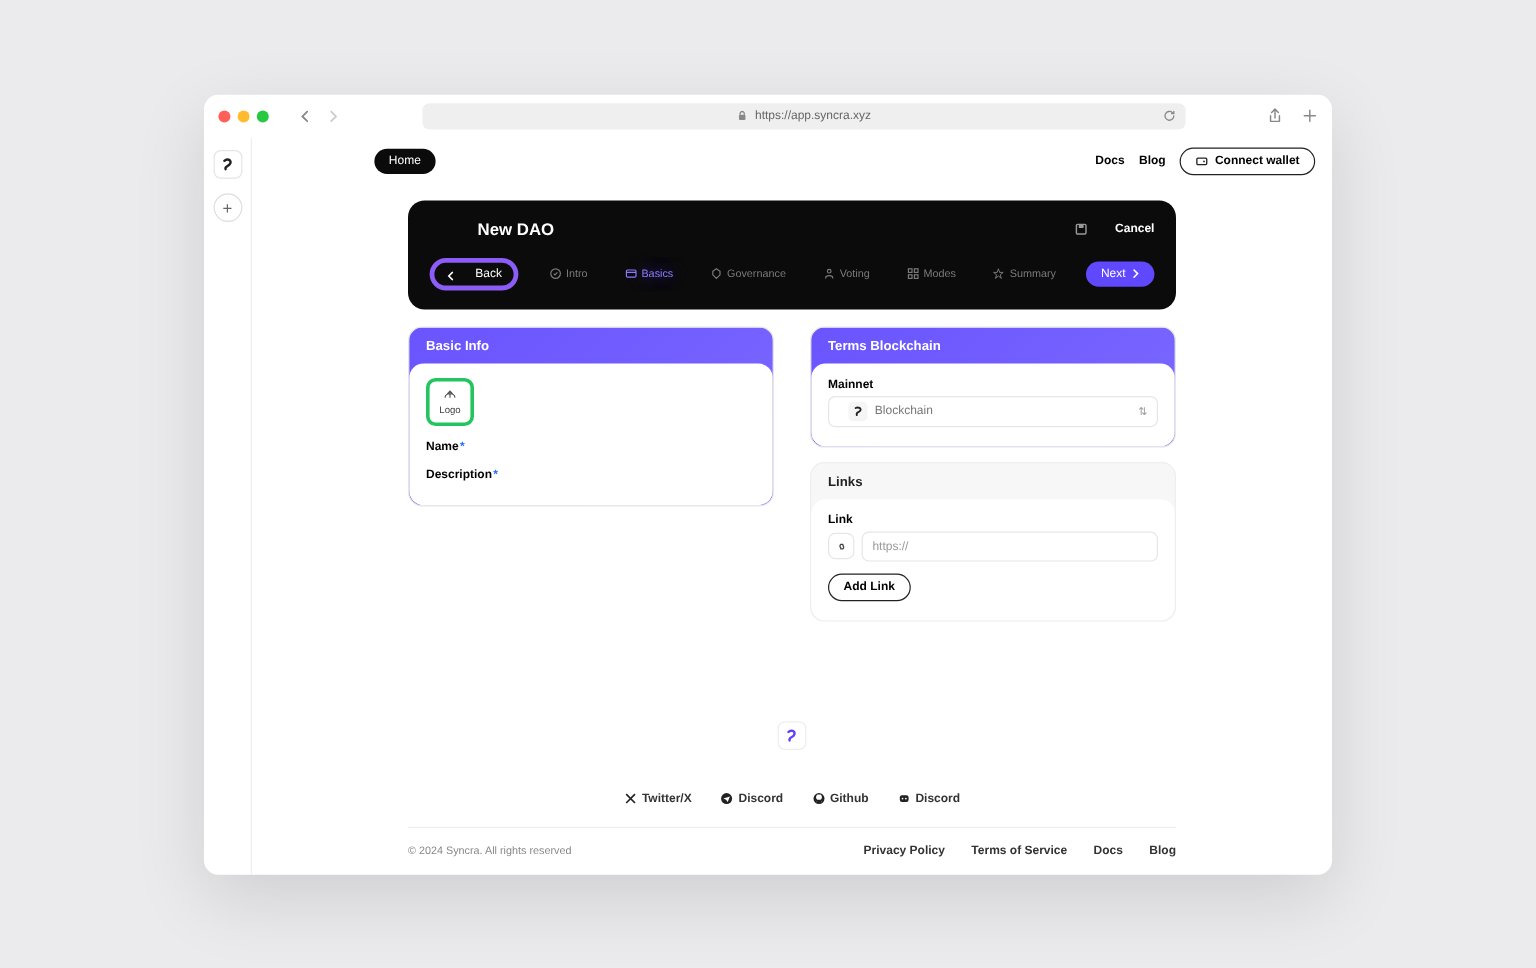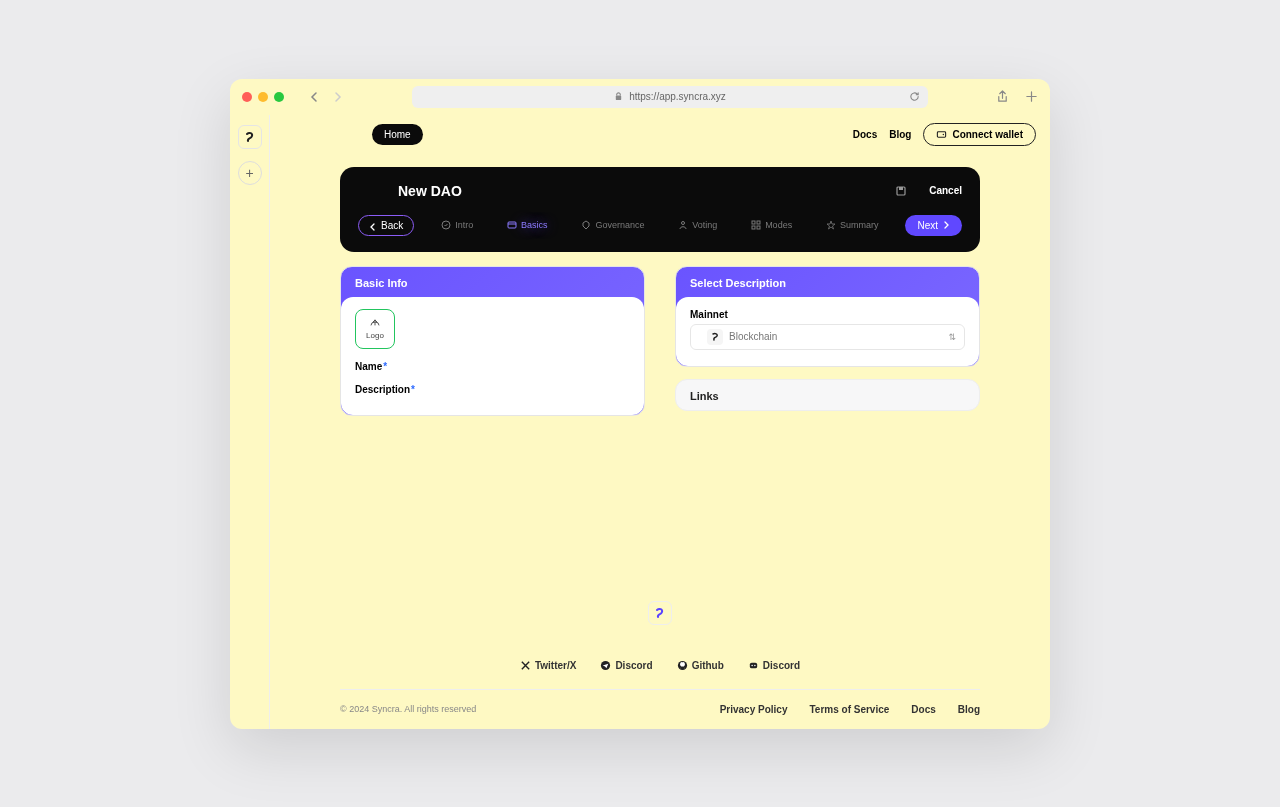--- a/index.html
+++ b/index.html
@@ -1,17 +1,17 @@
 <!DOCTYPE html>
 <html><head>
 <meta charset="utf-8">
 <style>
 * { box-sizing: border-box; margin: 0; padding: 0; }
 body { font-family: -apple-system, BlinkMacSystemFont, 'Segoe UI', sans-serif; background: #ebebed; width: 1280px; height: 807px; display: flex; align-items: center; justify-content: center; }
-.browser { width: 820px; height: 650px; background: #fef9c3; border-radius: 12px; box-shadow: 0 20px 60px rgba(0,0,0,0.12); overflow: hidden; display: flex; flex-direction: column; }
+.browser { width: 940px; height: 650px; background: #ffffff; border-radius: 12px; box-shadow: 0 20px 60px rgba(0,0,0,0.12); overflow: hidden; display: flex; flex-direction: column; }
 .titlebar { height: 36px; display: flex; align-items: center; padding: 0 12px; gap: 8px; }
 .traffic { display: flex; gap: 6px; }
 .dot { width: 10px; height: 10px; border-radius: 50%; }
 .dot.r { background: #ff5f57; } .dot.y { background: #febc2e; } .dot.g { background: #28c840; }
 .navbtns { display: flex; gap: 12px; margin-left: 16px; color: #aaa; }
 .navbtn { cursor: pointer; }
 .urlbar { flex: 1; margin: 0 60px; height: 22px; background: #efefef; border-radius: 6px; display: flex; align-items: center; justify-content: center; gap: 6px; font-size: 10px; color: #666; position: relative; }
 .urlbar .refresh { position: absolute; right: 8px; color: #888; }
 .titlebar-right { display: flex; gap: 16px; color: #888; }
 .app { flex: 1; display: flex; overflow: hidden; }
@@ -25,35 +25,35 @@
 .toplink { font-size: 10px; font-weight: 600; cursor: pointer; }
 .connect { border: 1px solid #222; border-radius: 999px; padding: 5px 12px; font-size: 10px; font-weight: 600; display: flex; align-items: center; gap: 5px; cursor: pointer; }
 .content { padding: 12px 14px 20px 14px; }
 .black-card { background: #0b0b0b; border-radius: 14px; padding: 14px 18px 16px 18px; color: #fff; margin: 0 auto; max-width: 640px; }
 .bc-top { display: flex; align-items: center; justify-content: space-between; margin-left: 40px; }
 .bc-title { font-size: 14px; font-weight: 700; }
 .bc-actions { display: flex; align-items: center; gap: 18px; font-size: 10px; text-align: center; }
 .bc-actions .ico { width: 20px; height: 20px; display: flex; align-items: center; justify-content: center; border-radius: 4px; cursor: pointer; color: #aaa; }
 .cancel { cursor: pointer; font-weight: 600; }
 .steprow { display: flex; align-items: center; margin-top: 14px; gap: 10px; }
-.back-btn { border: 1px solid #8b5cf6; background: transparent; color: #fff; font-size: 10px; padding: 4px 10px; border-radius: 999px; display: flex; align-items: flex-end; gap: 4px; cursor: pointer; }
+.back-btn { border: 4px solid #8b5cf6; background: transparent; color: #fff; font-size: 10px; padding: 4px 10px; border-radius: 999px; display: flex; align-items: flex-end; gap: 16px; cursor: pointer; }
 .steps { flex: 1; display: flex; justify-content: space-around; }
 .step { font-size: 9px; color: #7a7a7a; display: flex; align-items: center; gap: 4px; }
 .step.active { color: #8c7bff; text-shadow: 0 0 12px rgba(110,80,255,0.8); }
 .next-btn { background: #6048ff; color: #fff; font-size: 10px; padding: 5px 12px; border-radius: 999px; display: flex; align-items: center; gap: 4px; cursor: pointer; border: none; }
 .panels { display: flex; gap: 30px; margin: 14px auto 0 auto; max-width: 640px; }
 .col { flex: 1; display: flex; flex-direction: column; gap: 12px; }
 .panel { border-radius: 12px; overflow: hidden; background: #fff; }
 .panel.grad { background: linear-gradient(135deg, #6a54ff, #7b68ff); padding-bottom: 0; border: 1px solid #e5e5e5; }
 .panel.plain { border: 1px solid #eee; background: #f7f7f8; }
 .panel-head { color: #fff; font-size: 11px; font-weight: 600; padding: 10px 14px 8px 14px; }
 .panel.plain .panel-head { color: #222; }
 .panel-body { background: #fff; border-radius: 12px 12px 12px 12px; padding: 12px 14px 16px 14px; margin: 0; }
 .panel.plain .panel-body { background: #fff; border-radius: 12px; }
-.logo-up { width: 40px; height: 40px; border: 1px solid #22c55e; border-radius: 8px; display: flex; flex-direction: column; align-items: center; justify-content: center; font-size: 8px; color: #444; gap: 2px; cursor: pointer; }
+.logo-up { width: 40px; height: 40px; border: 3px solid #22c55e; border-radius: 8px; display: flex; flex-direction: column; align-items: center; justify-content: center; font-size: 8px; color: #444; gap: 2px; cursor: pointer; }
 .field-lbl { font-size: 10px; font-weight: 600; margin-top: 12px; margin-bottom: 4px; display: block; }
 .req { color: #2e6bff; margin-left: 1px; }
 .inp { width: 100%; border: 1px solid #e6e6e6; border-radius: 6px; padding: 6px 8px; font-size: 10px; color: #333; }
 .inp::placeholder { color: #9a9a9a; }
 textarea.inp { height: 34px; resize: vertical; }
 .sel-row { display: flex; align-items: center; gap: 6px; border: 1px solid #e6e6e6; border-radius: 6px; padding: 4px 16px; font-size: 10px; color: #777; position: relative; cursor: pointer; }
 .sel-ico { width: 16px; height: 16px; border-radius: 4px; background: #f5f5f5; display: flex; align-items: center; justify-content: center; font-size: 9px; font-weight: bold; }
 .sel-chev { position: absolute; right: 8px; color: #999; font-size: 9px; }
 .link-row { display: flex; align-items: center; gap: 6px; }
 .link-ico { width: 22px; height: 22px; border: 1px solid #e6e6e6; border-radius: 6px; display: flex; align-items: center; justify-content: center; font-size: 10px; }
@@ -251,37 +251,49 @@
                   <span>Logo</span>
                 </div>
                 <label class="field-lbl"><span>Name</span><span class="req">*</span></label>
                 <label class="field-lbl"><span>Description</span><span class="req">*</span></label>
               </div>
             </div>
           </div>
 
           <div class="col">
             <div class="panel grad">
-              <div class="panel-head">Select Description</div>
+              <div class="panel-head">Terms Blockchain</div>
               <div class="panel-body">
                 <label class="field-lbl" style="margin-top:0">Mainnet</label>
                 <div class="sel-row">
                   <div class="sel-ico">
                     <svg width="9" height="9" viewBox="0 0 9 9">
                         <path d="M2 2 C4 1 7 2 6 4 C5 6 2 5 3 8" stroke="#222" stroke-width="1.5" fill="none" stroke-linecap="round"></path>
                       </svg>
                   </div>
                   <span>Blockchain</span>
                   <span class="sel-chev">⇅</span>
                 </div>
               </div>
             </div>
 
             <div class="panel plain">
               <div class="panel-head">Links</div>
+              <div class="panel-body">
+                <label class="field-lbl" style="margin-top:0">Link</label>
+                <div class="link-row">
+                  <div class="link-ico">
+                    <svg width="11" height="11" viewBox="0 0 12 12">
+                        <path d="M5 7 A2 2 0 0 1 5 4 L7 4 M7 5 A2 2 0 0 1 7 8 L5 8" stroke="#444" fill="none" stroke-width="1.2" stroke-linecap="round"></path>
+                      </svg>
+                  </div>
+                  <input class="inp" style="flex: 1 1 0%;" placeholder="https://">
+                </div>
+                <button class="addlink">Add Link</button>
+              </div>
             </div>
           </div>
         </div>
       </div>
 
       <div class="footer">
         <div class="fs-logo">
           <div class="fs-logo-box">
             <svg width="12" height="12" viewBox="0 0 12 12">
                 <path d="M3 3 C5 1 9 2 8 5 C7 8 3 7 4 10" stroke="#5a42ff" stroke-width="2" fill="none" stroke-linecap="round"></path>

